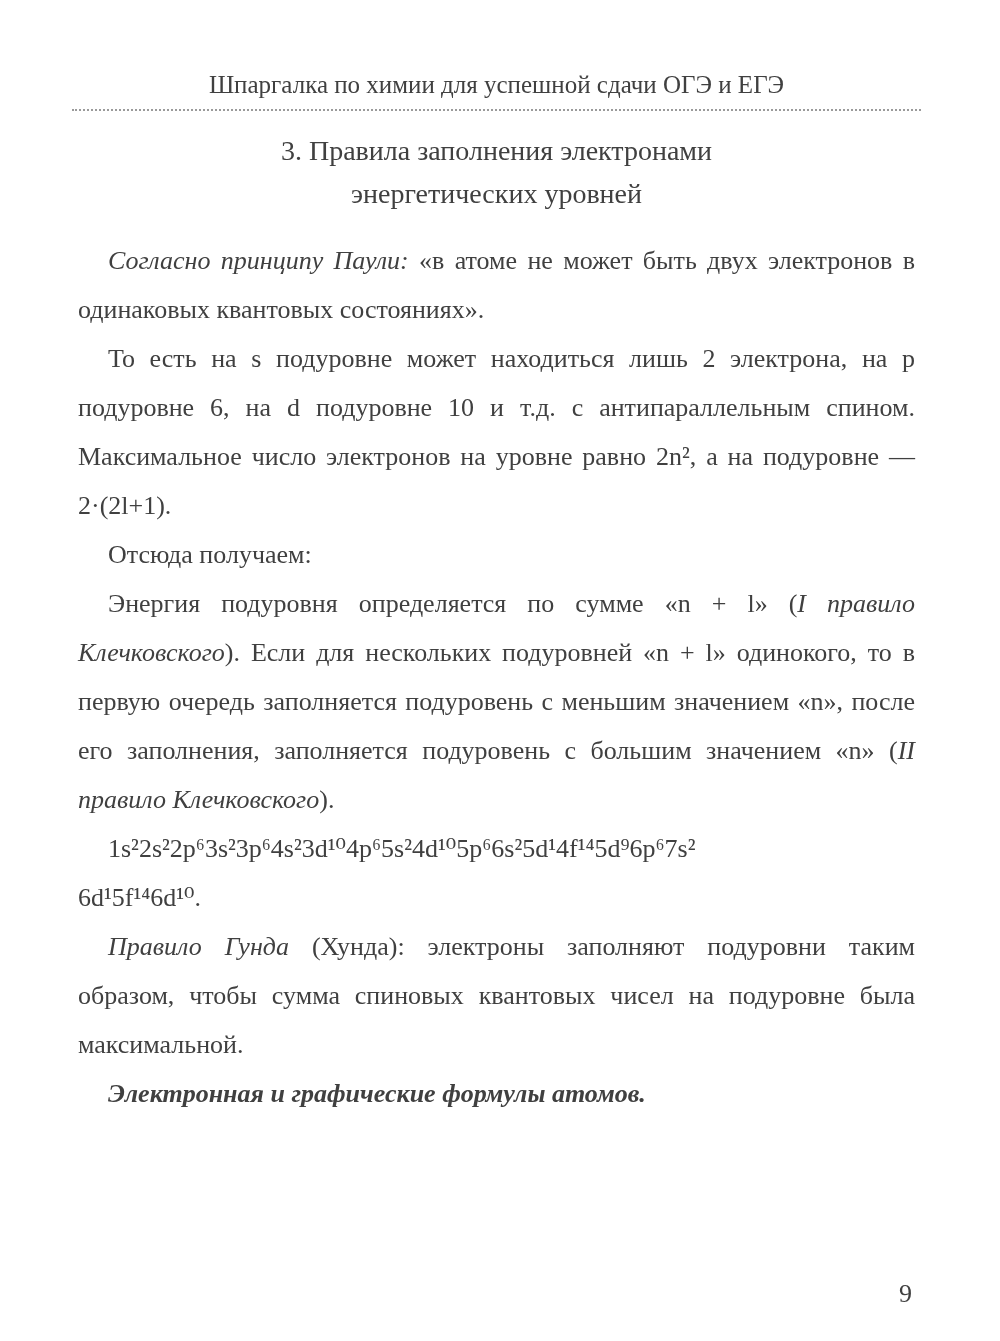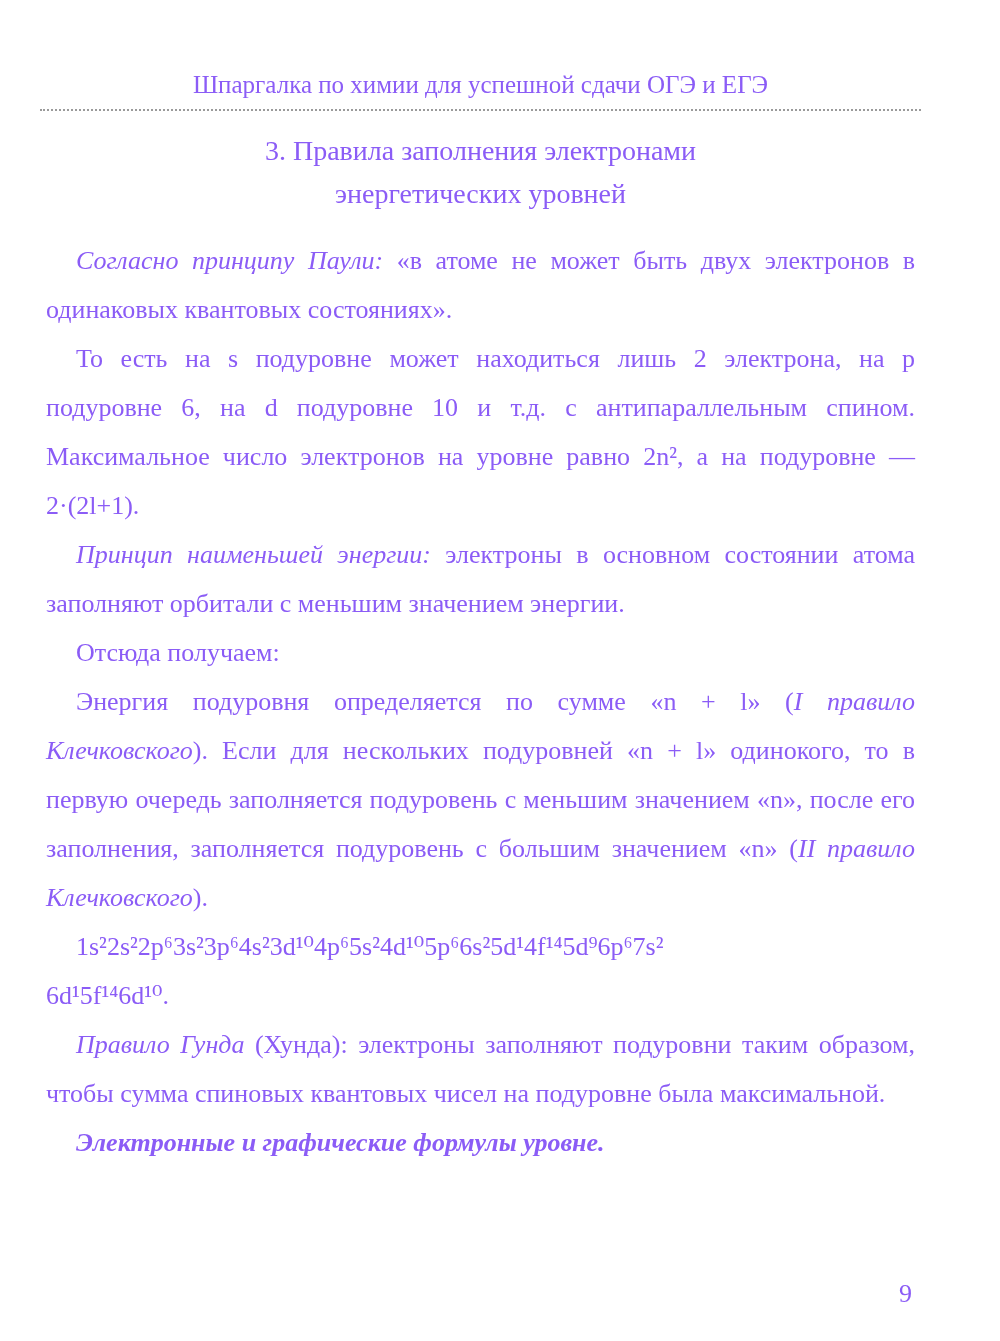--- a/index.html
+++ b/index.html
@@ -6,23 +6,23 @@
     margin: 0;
     padding: 0;
     background: #ffffff;
   }
   .page {
     position: relative;
     width: 1000px;
     height: 1341px;
     background: #ffffff;
     box-sizing: border-box;
-    padding: 70px 85px 40px 46px;
+    padding: 70px 85px 40px 78px;
     font-family: "Liberation Serif", "DejaVu Serif", serif;
-    color: #8b5cf6;
+    color: #404040;
     overflow: hidden;
   }
   .header {
     text-align: center;
     font-size: 25px;
     line-height: 1.2;
     padding-bottom: 9px;
     border-bottom: 2px dotted #9a9a9a;
     margin: 0 -6px 18px -6px;
     white-space: nowrap;
@@ -67,22 +67,21 @@
   </div>
 
   <h1 class="title">
     <span>3. Правила заполнения электронами</span><br>
     <span>энергетических уровней</span>
   </h1>
 
   <div class="body-text">
       <p class="para"><span class="it">Согласно принципу Паули:</span><span> «в атоме не может быть двух электронов в одинаковых квантовых состояниях».</span></p>
       <p class="para"><span>То есть на s подуровне может находиться лишь 2 электрона, на p подуровне 6, на d подуровне 10 и т.д. с антипараллельным спином. Максимальное число электронов на уровне равно 2n², а на подуровне — 2·(2l+1).</span></p>
-      <p class="para"><span class="it">Принцип наименьшей энергии:</span><span> электроны в основном состоянии атома заполняют орбитали с меньшим значением энергии.</span></p>
       <p class="para"><span>Отсюда получаем:</span></p>
       <p class="para"><span>Энергия подуровня определяется по сумме «n + l» (</span><span class="it">I правило Клечковского</span><span>). Если для нескольких подуровней «n + l» одинокого, то в первую очередь заполняется подуровень с меньшим значением «n», после его заполнения, заполняется подуровень с большим значением «n» (</span><span class="it">II правило Клечковского</span><span>).</span></p>
       <p class="para formula"><span>1s²2s²2p⁶3s²3p⁶4s²3d¹⁰4p⁶5s²4d¹⁰5p⁶6s²5d¹4f¹⁴5d⁹6p⁶7s²</span><br><span>6d¹5f¹⁴6d¹⁰.</span></p>
       <p class="para"><span class="it">Правило Гунда</span><span> (Хунда): электроны заполняют подуровни таким образом, чтобы сумма спиновых квантовых чисел на подуровне была максимальной.</span></p>
-      <p class="para"><span class="it bd">Электронные и графические формулы уровне.</span></p>
+      <p class="para"><span class="it bd">Электронная и графические формулы атомов.</span></p>
     </div>
 
   <div class="page-number">9</div>
 </div>
 
 </body></html>

